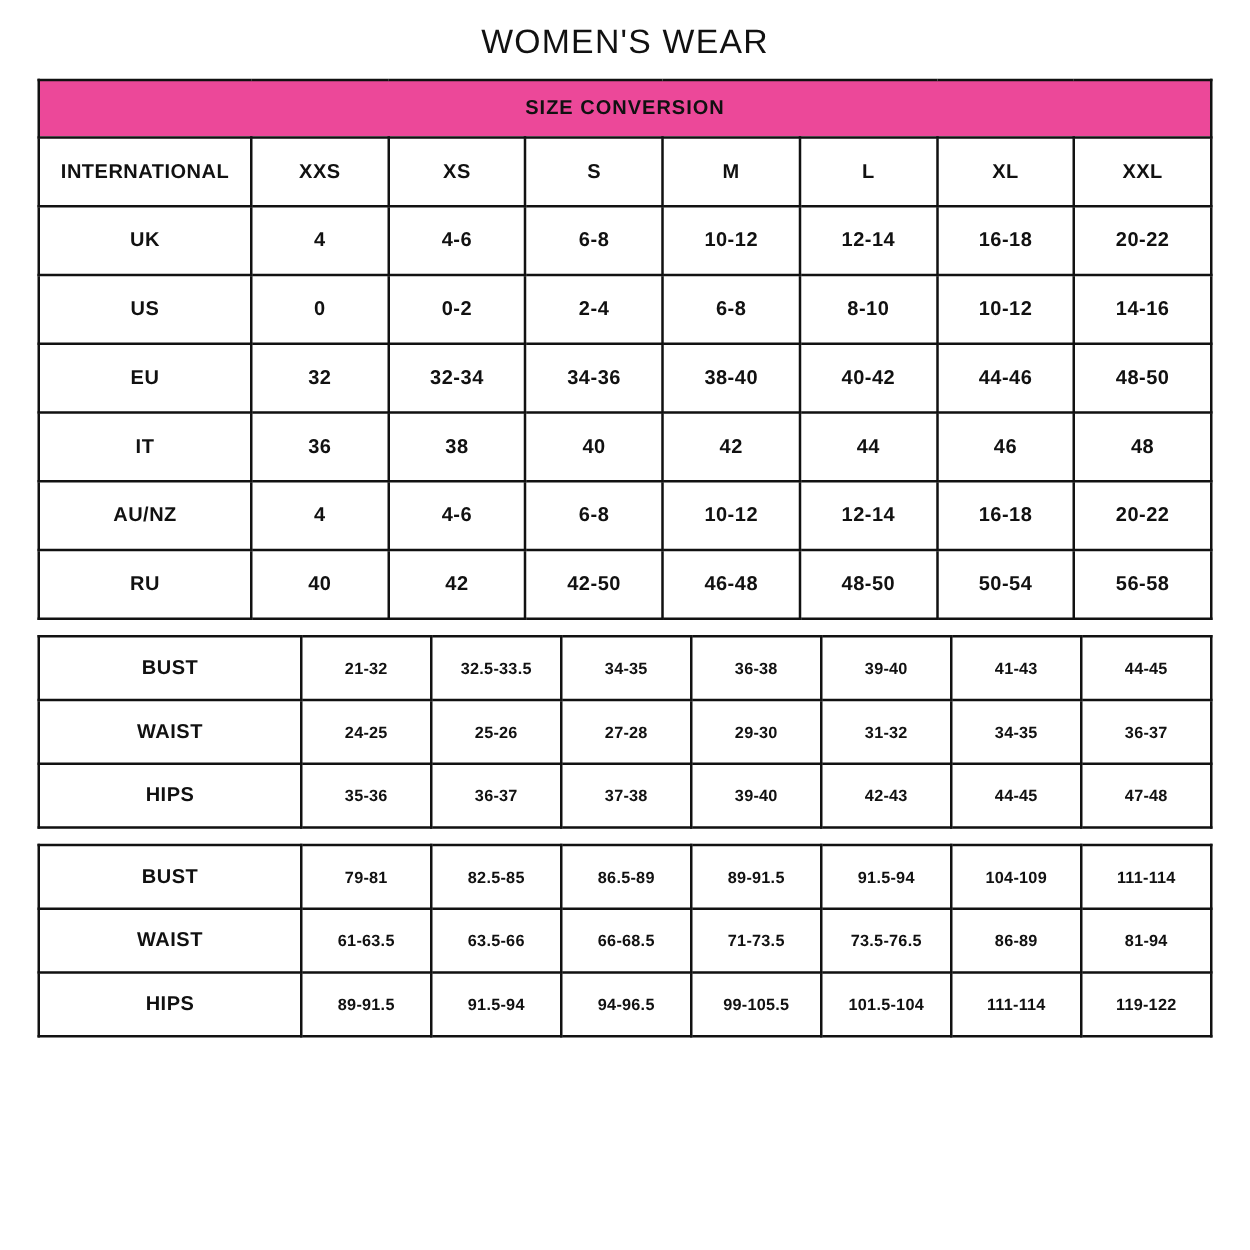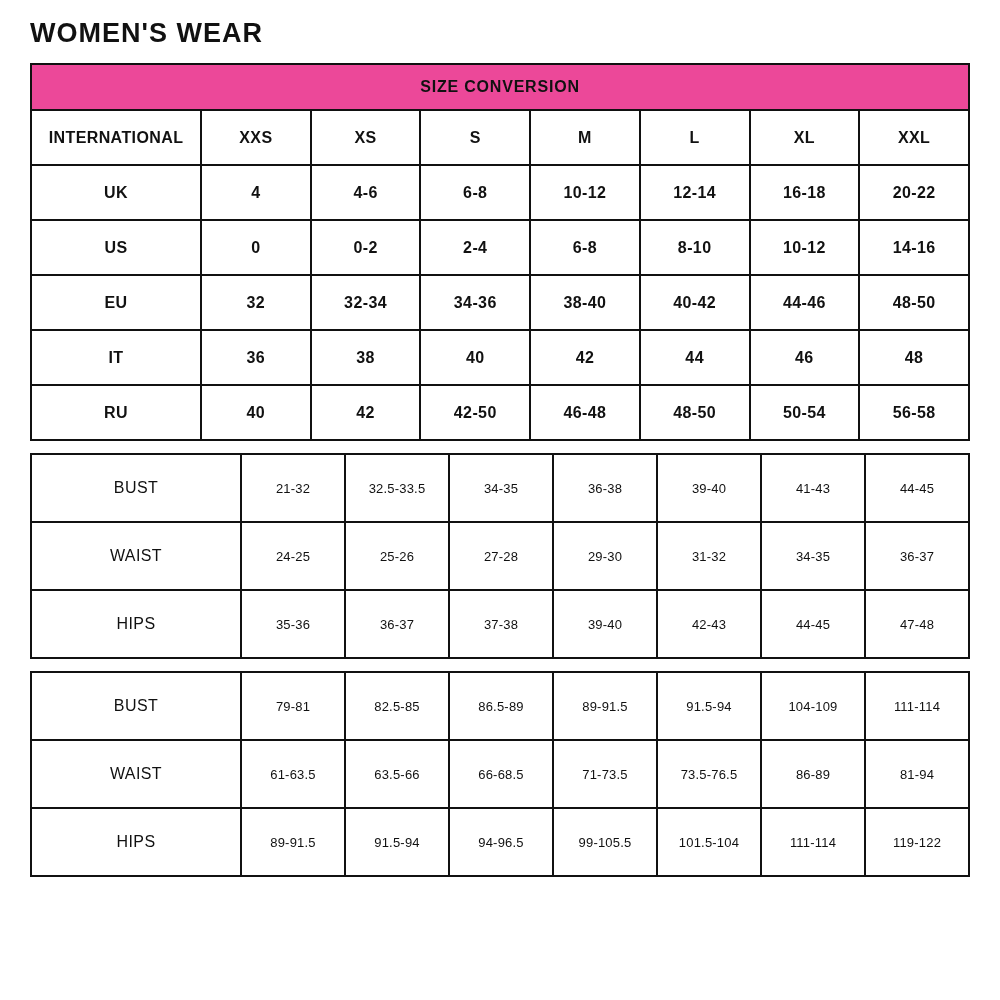--- a/index.html
+++ b/index.html
@@ -7,23 +7,23 @@
     width: 1000px; height: 1000px;
     font-family: "Liberation Sans", sans-serif;
     color: #111111;
   }
   .page {
     box-sizing: border-box;
     width: 1000px; height: 1000px;
     padding: 10px 30px 16px;
   }
   .page-title {
-    text-align: left;
+    text-align: center;
     font-size: 27px;
-    font-weight: 700;
+    font-weight: 400;
     letter-spacing: 1px;
     margin: 8px 0 14px;
   }
   table {
     border-collapse: collapse;
     width: 940px;
     table-layout: fixed;
     margin: 0 auto;
   }
   .gap { height: 12px; }
@@ -52,24 +52,24 @@
   }
   
   .m-table th {
     height: 46px;
     background: #d9d9d9;
     font-size: 15px;
     font-weight: 700;
     letter-spacing: 0.5px;
   }
   .m-table td {
-    height: 68px;
+    height: 51px;
     font-size: 13px;
     letter-spacing: 0.2px;
-    font-weight: 400;
+    font-weight: 700;
   }
   .m-table td.row-label {
     font-size: 16px;
     letter-spacing: 0.4px;
   }
 </style>
 </head>
 <body>
 
 <div class="page">
@@ -129,20 +129,30 @@
       <td>IT</td>
       <td>36</td>
       <td>38</td>
       <td>40</td>
       <td>42</td>
       <td>44</td>
       <td>46</td>
       <td>48</td>
     </tr>
     <tr>
+      <td>AU/NZ</td>
+      <td>4</td>
+      <td>4-6</td>
+      <td>6-8</td>
+      <td>10-12</td>
+      <td>12-14</td>
+      <td>16-18</td>
+      <td>20-22</td>
+    </tr>
+    <tr>
       <td>RU</td>
       <td>40</td>
       <td>42</td>
       <td>42-50</td>
       <td>46-48</td>
       <td>48-50</td>
       <td>50-54</td>
       <td>56-58</td>
     </tr>
   </tbody>

